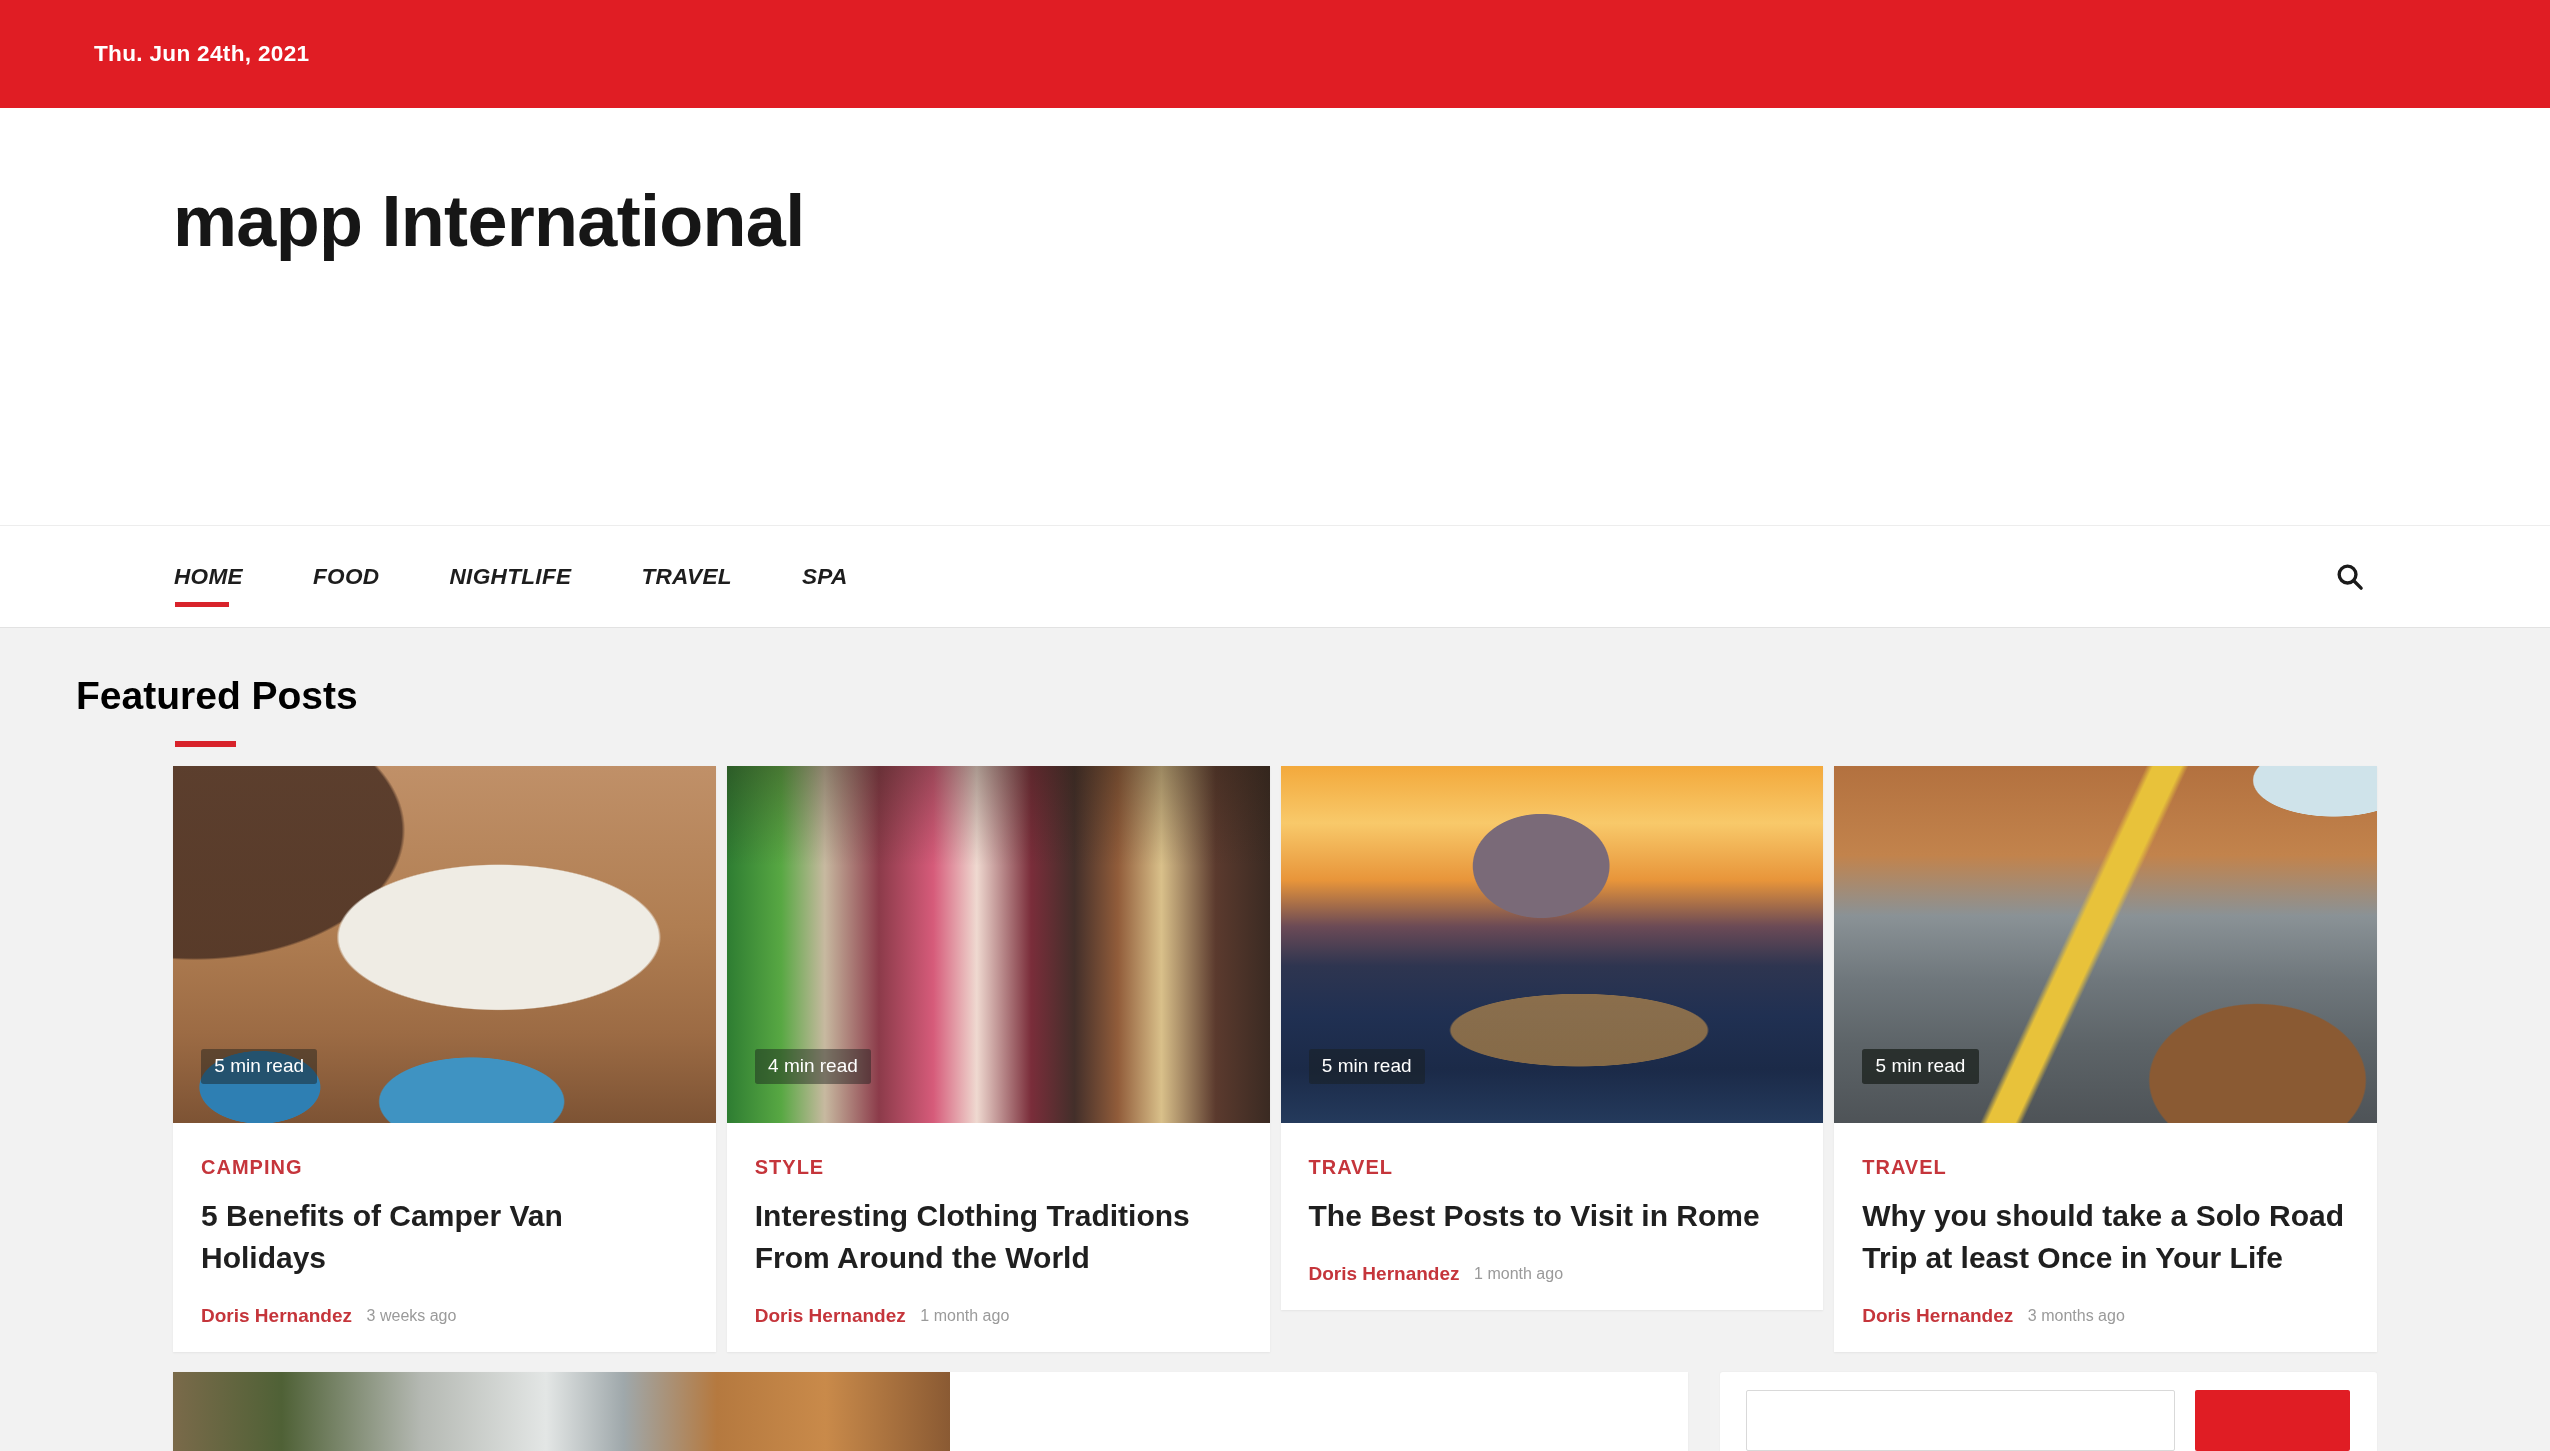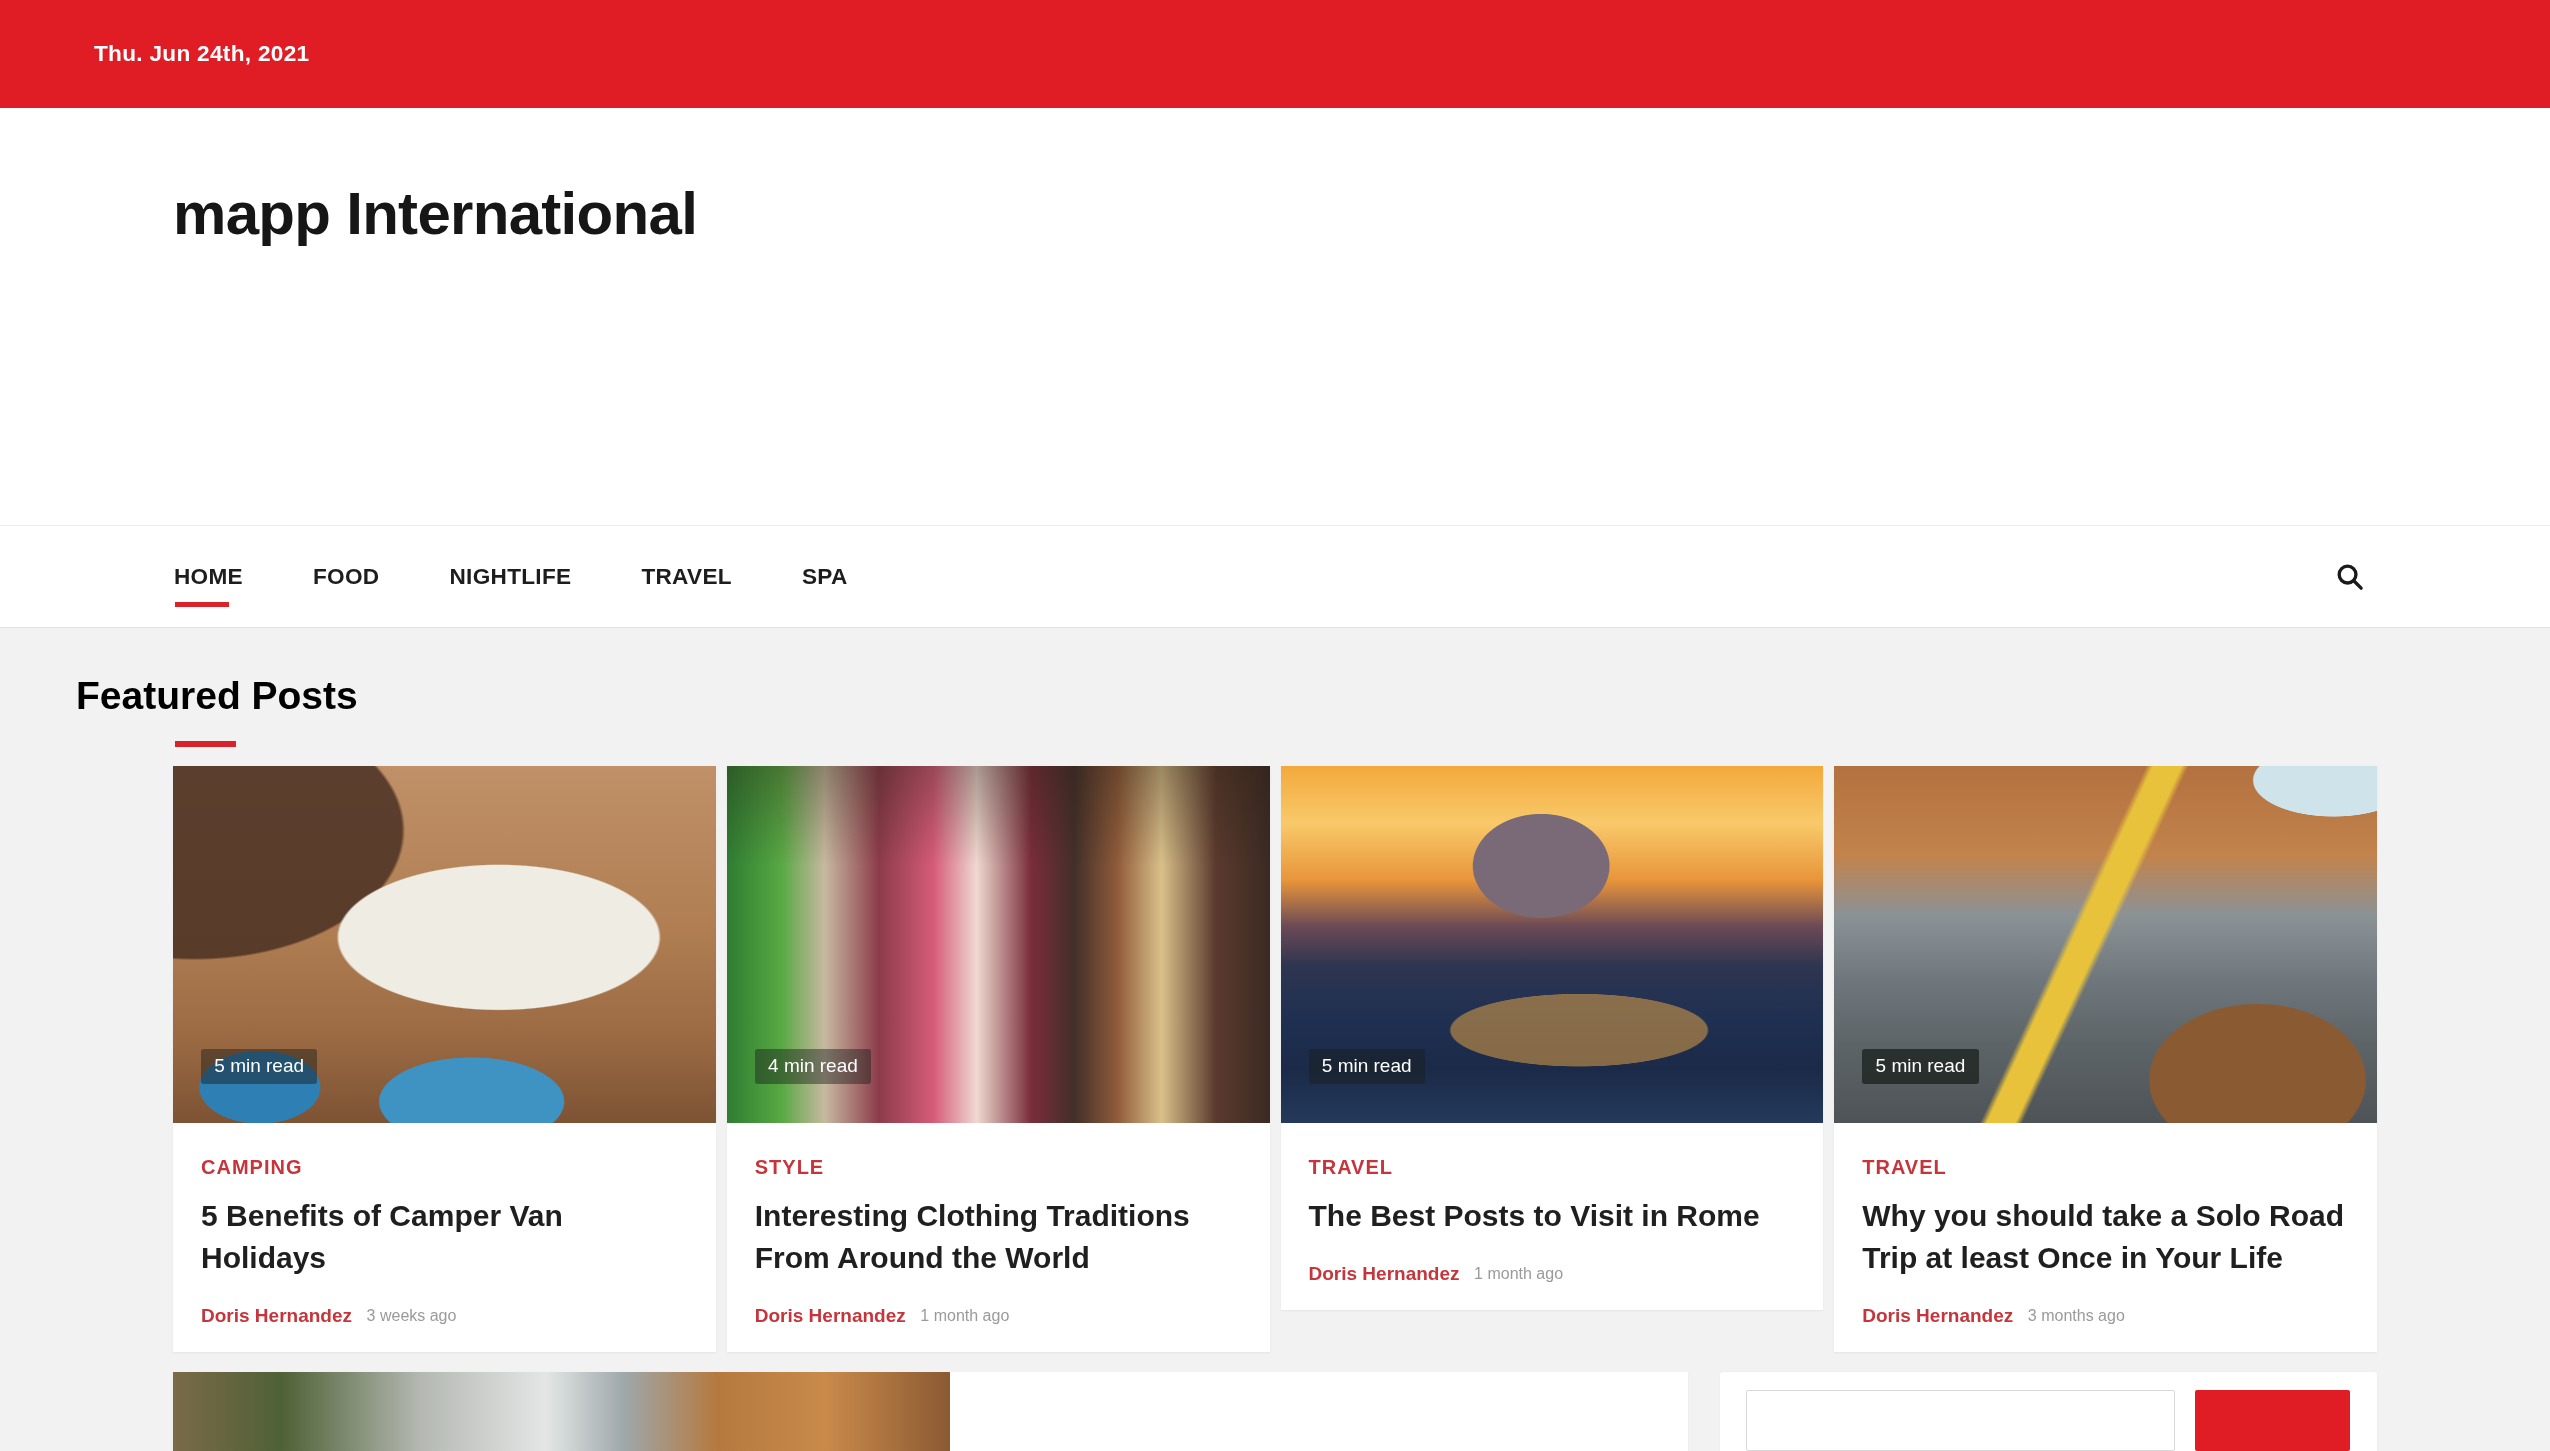--- a/index.html
+++ b/index.html
@@ -6,24 +6,24 @@
   html,body { background:#ffffff; }
   body { font-family:"Liberation Sans","DejaVu Sans",sans-serif; }
   .page { width:2550px; height:1452px; position:relative; overflow:hidden; background:#f2f2f2; }
 
   
   .topbar { height:108px; background:#e01d24; display:flex; align-items:center; padding-left:94px; }
   .topbar .date { color:#ffffff; font-size:22.6px; font-weight:600; letter-spacing:0.3px; }
 
   
   .masthead { height:417px; background:#ffffff; padding:66px 0 0 173px; }
-  .site-title { font-size:60px; font-weight:700; color:#161616; line-height:1.32; letter-spacing:-0.7px; max-width:797px; cursor:pointer; }
+  .site-title { font-size:72px; font-weight:700; color:#161616; line-height:1.32; letter-spacing:-0.7px; max-width:797px; cursor:pointer; }
 
   
-  .mainnav { height:103px; background:#ffffff; border-top:0.7px solid #ededed; border-bottom:0.7px solid #e2e2e2; display:flex; align-items:center; padding-left:174px; }
+  .mainnav { height:103px; background:#ffffff; border-top:0.7px solid #ededed; border-bottom:0.7px solid #e2e2e2; display:flex; align-items:center; padding-left:174px;font-style:italic; }
   .nav-item { position:relative; font-size:22.6px; font-weight:700; color:#1d1d1d; text-transform:uppercase; letter-spacing:0.3px; margin-right:70px; text-decoration:none; cursor:pointer; }
   .nav-item.active::after { content:""; position:absolute; left:0.7px; bottom:-17.3px; width:54px; height:5.3px; background:#d8232b; }
   .search-btn { margin-left:auto; margin-right:185px; background:none; border:none; cursor:pointer; display:flex; align-items:center; }
 
   
   .content { background:#f2f2f2; padding-top:46px; }
   .section-title { margin-left:76px; font-size:39px; font-weight:700; color:#000000; }
   .section-underbar { margin:22.6px 0 0 175px; width:61px; height:6.6px; background:#d8232b; }
 
   .cards { margin:18.6px 173px 0 173px; display:grid; grid-template-columns:repeat(4,1fr); gap:11px; align-items:start; }

